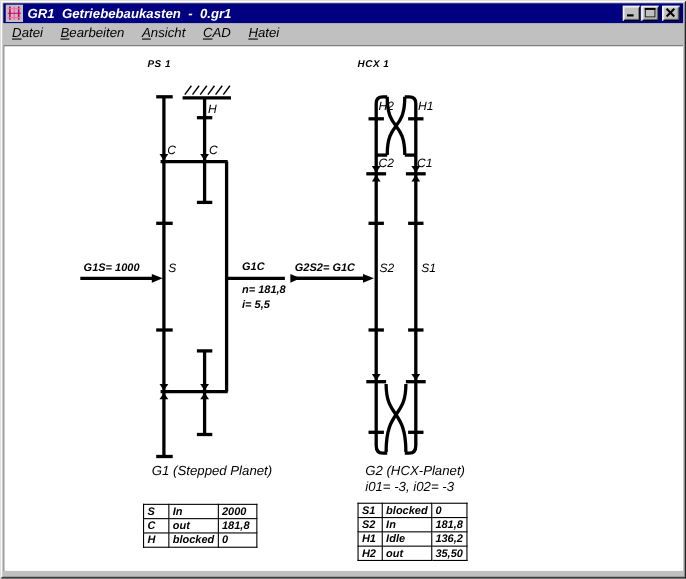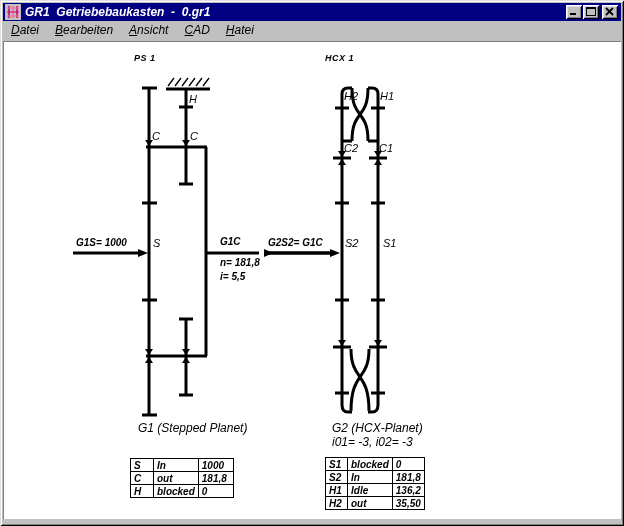--- a/index.html
+++ b/index.html
@@ -214,21 +214,21 @@
     <text class="t-label" x="383" y="247">S1</text>
     <text class="t-caption" x="332" y="432">G2 (HCX-Planet)</text>
     <text class="t-caption" x="332" y="446">i01= -3, i02= -3</text>
   </svg>
 
   <table class="kin" id="tbl-left">
     <tbody>
         <tr>
       <td class="c1">S</td>
       <td class="c2">In</td>
-      <td class="c3">1000</td>
+      <td class="c3">2000</td>
     </tr>
     <tr>
       <td class="c1">C</td>
       <td class="c2">out</td>
       <td class="c3">181,8</td>
     </tr>
     <tr>
       <td class="c1">H</td>
       <td class="c2">blocked</td>
       <td class="c3">0</td>

